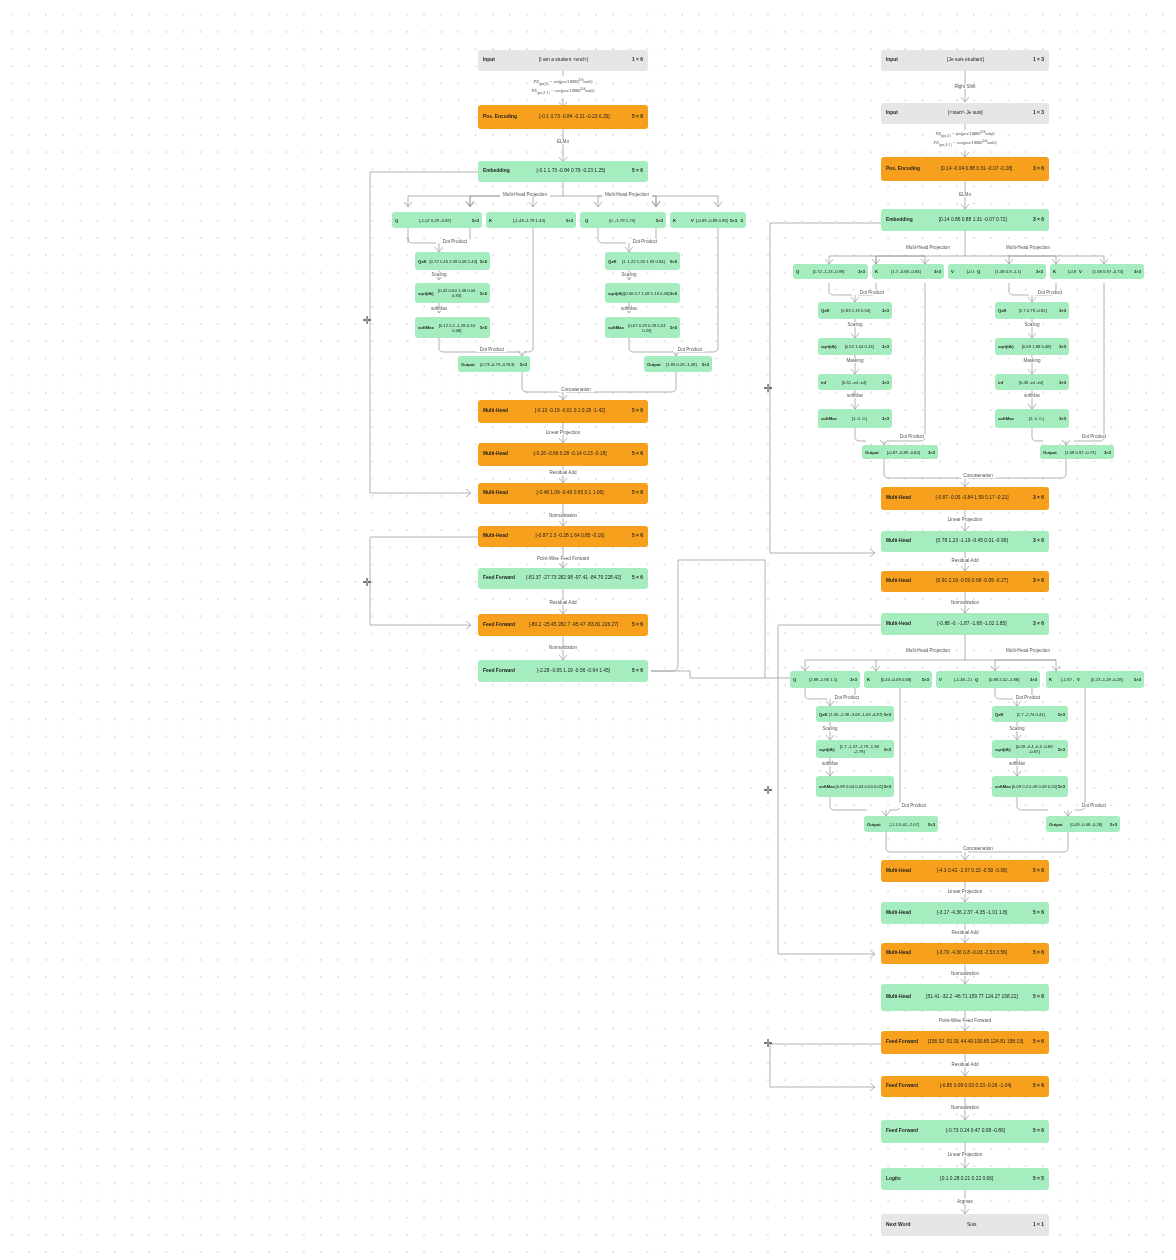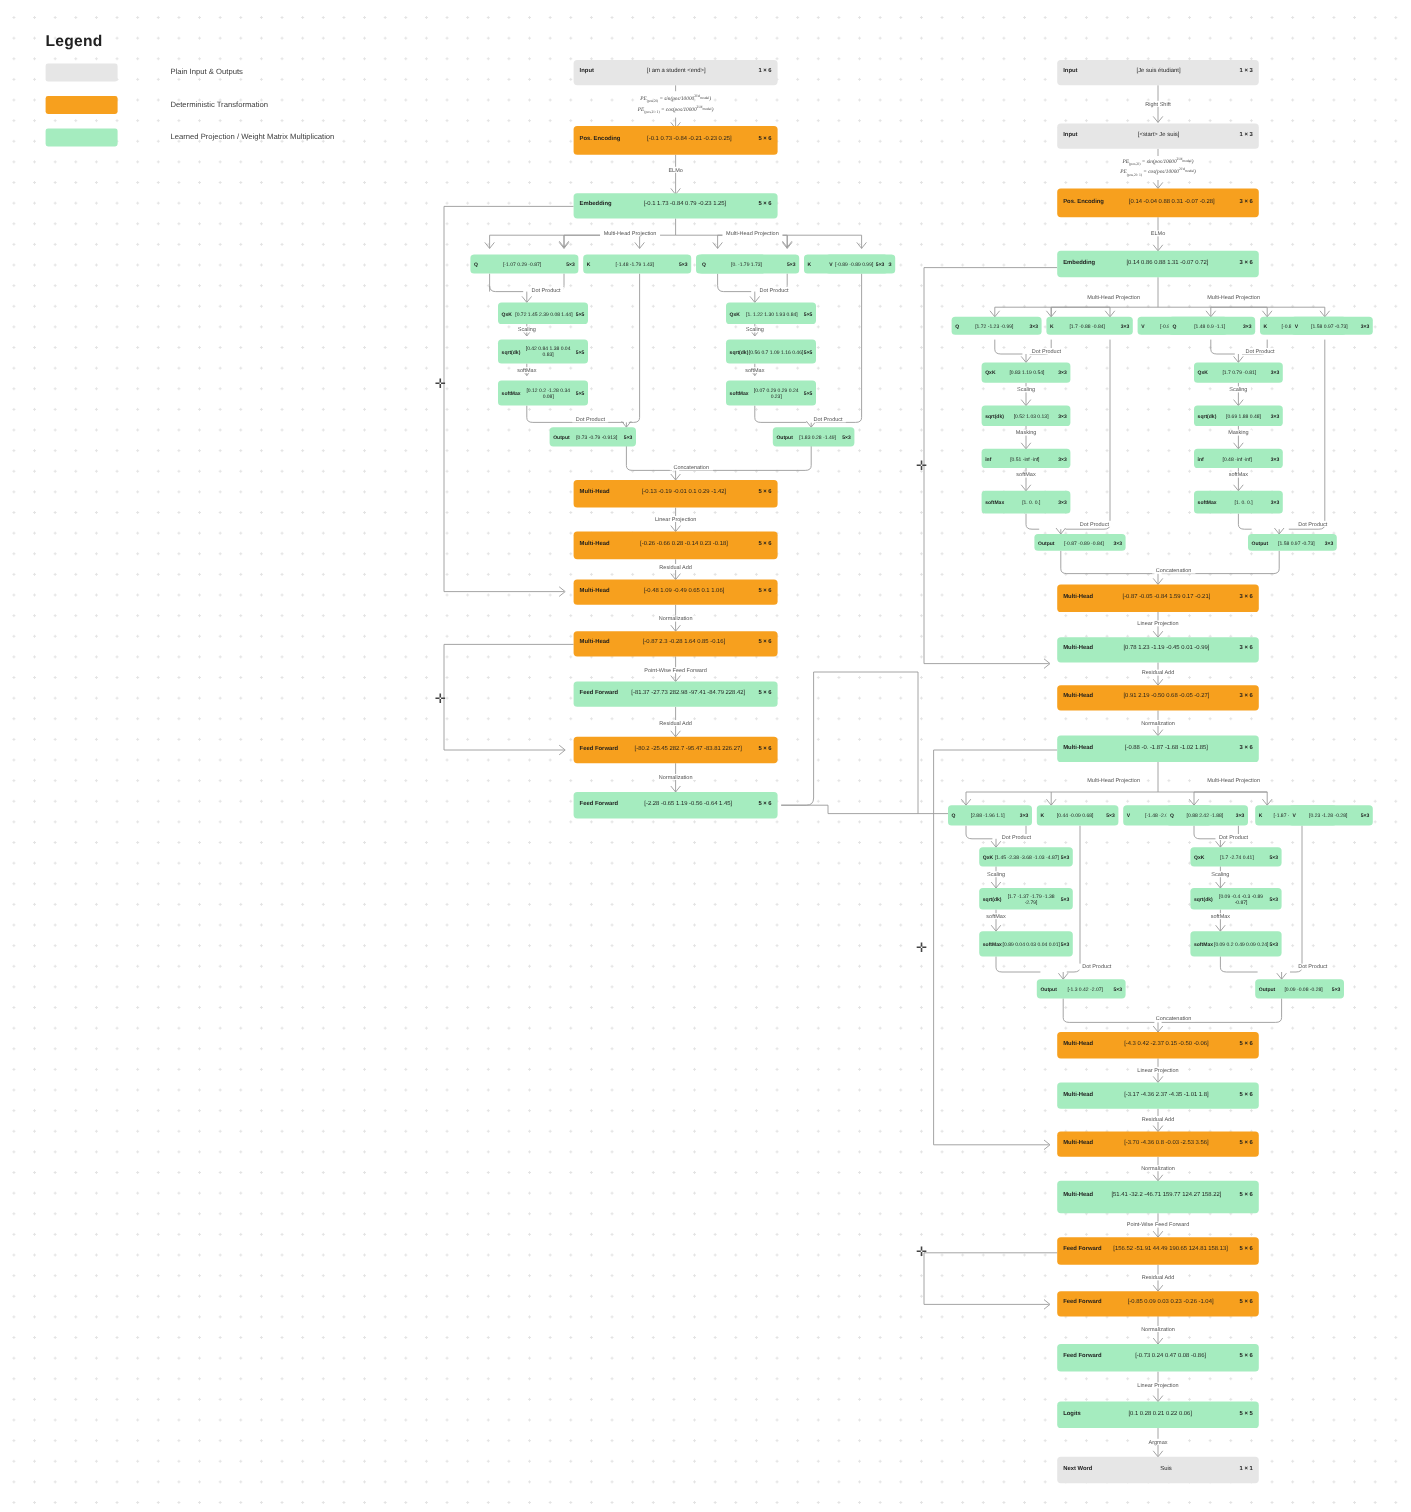--- a/index.html
+++ b/index.html
@@ -229,35 +229,20 @@
     <line x1="965" y1="1143" x2="965" y2="1168"></line>
       <path d="M961 1163 l4 5 l4 -5"></path>
     <line x1="965" y1="1190" x2="965" y2="1214"></line>
       <path d="M961 1209 l4 5 l4 -5"></path>
 
     <path d="M881 223 L770 223 L770 553 L874 553 M870 549 l5 4 l-5 4"></path>
     <path d="M881 625 L778 625 L778 954 L874 954 M870 950 l5 4 l-5 4"></path>
     <path d="M881 1044 L770 1044 L770 1087 L874 1087 M870 1083 l5 4 l-5 4"></path>
   </svg>
 
-  <div class="legend">
-    <div class="legend-title">Legend</div>
-    <div class="legend-row">
-      <div class="legend-sw plain"></div>
-      <div class="legend-lb">Plain Input &amp; Outputs</div>
-    </div>
-    <div class="legend-row">
-      <div class="legend-sw det"></div>
-      <div class="legend-lb">Deterministic Transformation</div>
-    </div>
-    <div class="legend-row">
-      <div class="legend-sw learn"></div>
-      <div class="legend-lb">Learned Projection / Weight Matrix Multiplication</div>
-    </div>
-  </div>
 
   <div class="node plain" style="left:478px;top:50px;width:170px;height:21px;">
     <span class="nlabel">Input</span>
     <span class="nval">[I am a student &lt;end&gt;]</span>
     <span class="ndim">1 × 6</span>
   </div>
 
   <div class="formula" style="left:563px;top:78px;">
     <div>PE<sub>(pos,2i)</sub> = sin(pos/10000<sup>2i/d<sub>model</sub></sup>)</div>
     <div>PE<sub>(pos,2i+1)</sub> = cos(pos/10000<sup>2i/d<sub>model</sub></sup>)</div>

